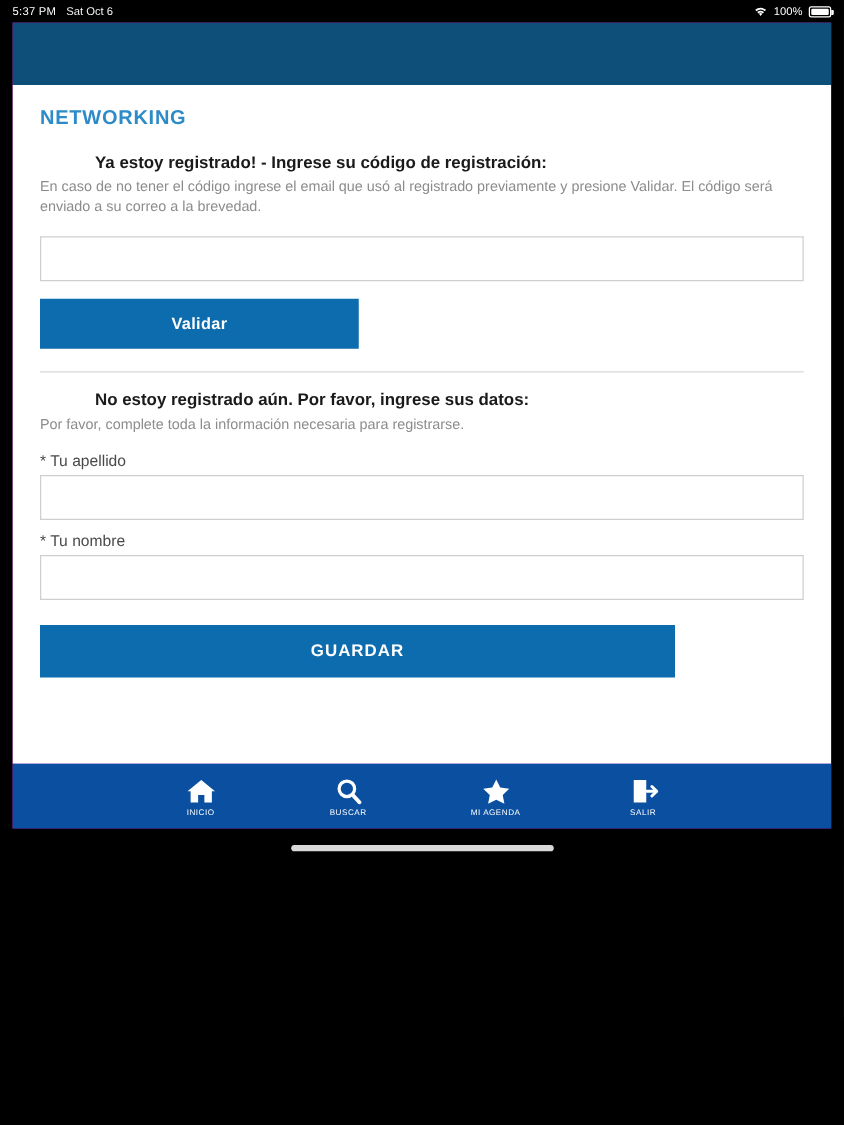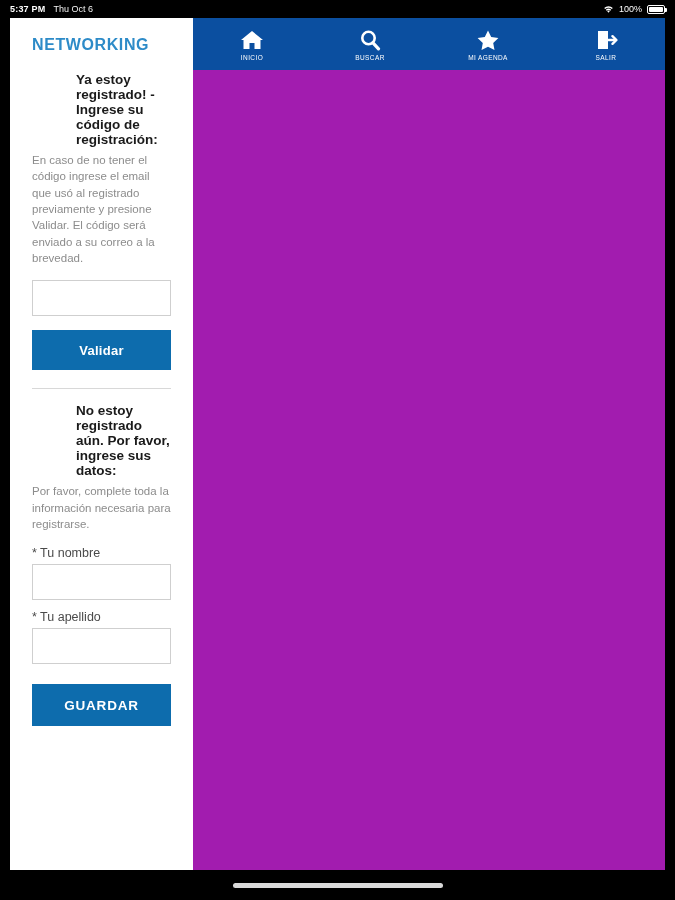--- a/index.html
+++ b/index.html
@@ -27,42 +27,42 @@
     background: #000;
     color: #fff;
     font-size: 9px;
     display: flex;
     align-items: center;
     padding: 0 10px;
     flex: none;
   }
   .statusbar .sb-left { display: flex; align-items: center; gap: 8px; }
   .statusbar .sb-right { margin-left: auto; display: flex; align-items: center; gap: 5px; }
-  .sb-time { font-weight: bold; letter-spacing: .2px; }
+  .sb-time { font-weight: normal; letter-spacing: .2px; }
   .sb-date { opacity: .95; }
   .wifi-ico { width: 11px; height: 9px; display: inline-block; position: relative; }
   .wifi-ico svg { display: block; }
   .battery {
     width: 18px; height: 9px; border: 1px solid #fff; border-radius: 2px;
     position: relative; display: inline-block;
   }
   .battery::after {
     content: ""; position: absolute; right: -3px; top: 2.5px;
     width: 2px; height: 4px; background: #fff; border-radius: 0 1px 1px 0;
   }
   .battery .fill { position: absolute; left: 1px; top: 1px; bottom: 1px; right: 1px; background: #fff; border-radius: 1px; }
 
   
   .app {
     width: 655px;
-    height: 852px;
+    height: 645px;
     background: #a21caf;
     flex: none;
     display: flex;
-    flex-direction: row;
+    flex-direction: column;
     overflow: hidden;
   }
   .topbar {
     height: 50px;
     background: #0d4f79;
     flex: none;
   }
 
   .content {
     flex: 1;
@@ -125,21 +125,21 @@
   }
 
   .field-label {
     font-size: 12.5px;
     color: #6f6f6f;
     margin-bottom: 4px;
   }
   .field-label.req { color: #4a4a4a; }
   .field-block { margin-bottom: 10px; }
 
-  .guardar-wrap { display: flex; justify-content: flex-end; margin-top: 20px; }
+  .guardar-wrap { display: flex; justify-content: flex-start; margin-top: 20px; }
   #guardar-btn { width: 508px; height: 42px; font-size: 13.5px; letter-spacing: .8px; }
 
   
   .tabbar {
     height: 52px;
     background: #0b4fa0;
     flex: none;
     display: flex;
     align-items: center;
     justify-content: center;
@@ -177,21 +177,21 @@
   }
 </style>
 </head>
 <body>
 
 <div class="device">
 
   <div class="statusbar">
     <div class="sb-left">
       <span class="sb-time">5:37 PM</span>
-      <span class="sb-date">Thu Oct 6</span>
+      <span class="sb-date">Sat Oct 6</span>
     </div>
     <div class="sb-right">
       <span class="wifi-ico">
         <svg viewBox="0 0 12 10" width="11" height="9">
             <path d="M6 8.6 L7.5 6.6 A2.4 2.4 0 0 0 4.5 6.6 Z" fill="#fff"></path>
             <path d="M1.2 3.2 A7.3 7.3 0 0 1 10.8 3.2 L9.7 4.5 A5.7 5.7 0 0 0 2.3 4.5 Z" fill="#fff"></path>
             <path d="M3 5.2 A4.6 4.6 0 0 1 9 5.2 L8 6.4 A3.1 3.1 0 0 0 4 6.4 Z" fill="#fff"></path>
           </svg>
       </span>
       <span class="sb-batt-label">100%</span>
@@ -218,26 +218,26 @@
         </div>
       </div>
 
       <div class="divider"></div>
 
       <div>
         <div class="sec-head">No estoy registrado aún. Por favor, ingrese sus datos:</div>
         <div class="sec-sub">Por favor, complete toda la información necesaria para registrarse.</div>
 
         <div class="field-block">
+          <div class="field-label req">* Tu apellido</div>
+          <input class="txt-input" type="text" placeholder="" style="">
+        </div>
+
+        <div class="field-block">
           <div class="field-label req">* Tu nombre</div>
-          <input class="txt-input" type="text" placeholder="" style="">
-        </div>
-
-        <div class="field-block">
-          <div class="field-label req">* Tu apellido</div>
           <input class="txt-input" type="text" placeholder="" style="">
         </div>
 
 
         <div class="guardar-wrap">
           <button class="btn-primary" id="guardar-btn">GUARDAR</button>
         </div>
       </div>
 
     </div>

